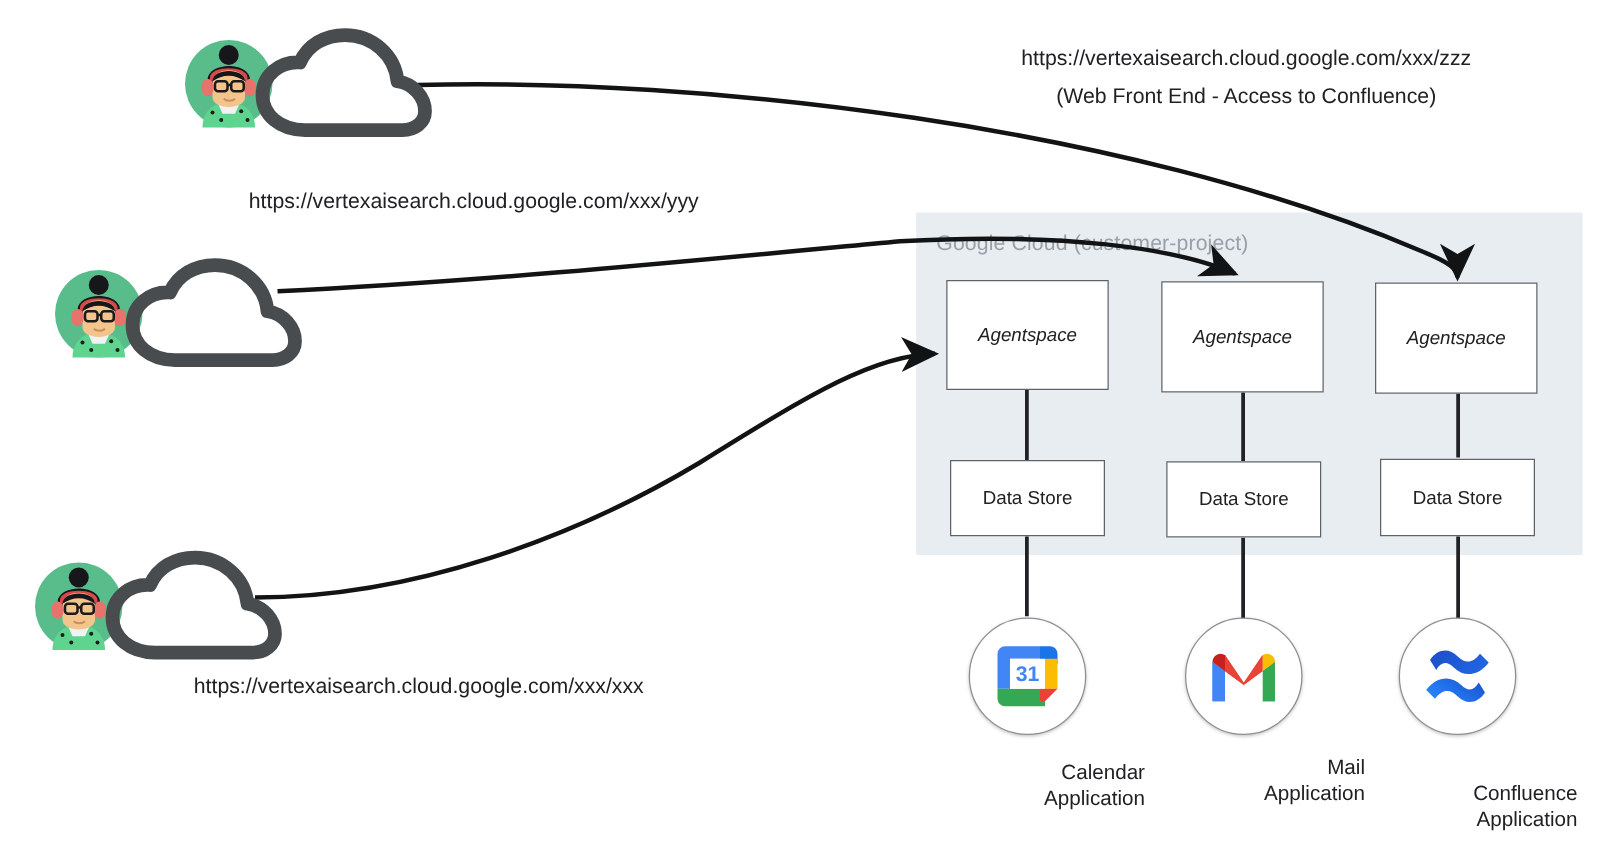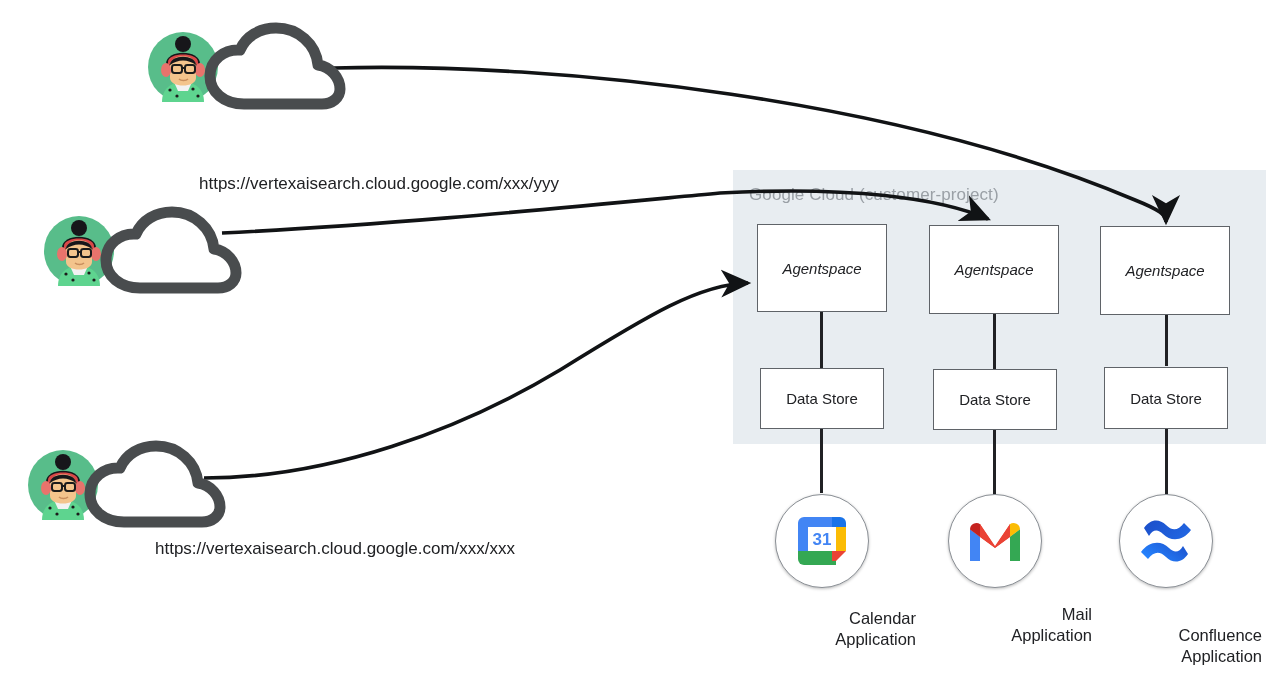--- a/index.html
+++ b/index.html
@@ -302,22 +302,26 @@
       <rect x="24" y="33" width="10" height="8" rx="2.4" fill="none" stroke="#1b1b1b" stroke-width="2"></rect>
       <rect x="37" y="33" width="10" height="8" rx="2.4" fill="none" stroke="#1b1b1b" stroke-width="2"></rect>
       <line x1="34" y1="36" x2="37" y2="36" stroke="#1b1b1b" stroke-width="2"></line>
       <path d="M31 47 C33 49 38 49 40 47" fill="none" stroke="#c98f5e" stroke-width="1.6"></path>
     </svg>
     <svg class="cloud-glyph" viewBox="0 0 144 86">
       <path d="M44 80 C24 80 10 68 10 52 C10 36 24 25 40 26 C46 12 60 4 76 4 C98 4 116 20 118 41 C131 43 140 54 140 65 C140 74 132 80 122 80 z" fill="none" stroke="#494c4e" stroke-width="11" stroke-linejoin="round"></path>
     </svg>
   </div>
 
-
-  <div class="url-label" style="left:188px; top:146px; width:382px;margin-top:23px;">
+  <div class="url-label" style="left:806px; top:32px; width:382px;">
+    <div>https://vertexaisearch.cloud.google.com/xxx/zzz</div>
+    <div>(Web Front End - Access to Confluence)</div>
+  </div>
+
+  <div class="url-label" style="left:188px; top:146px; width:382px;">
     <div>https://vertexaisearch.cloud.google.com/xxx/yyy</div>
   </div>
 
   <div class="url-label" style="left:144px; top:534px; width:382px;">
     <div>https://vertexaisearch.cloud.google.com/xxx/xxx</div>
   </div>
 
 </div>
 
 </body></html>

